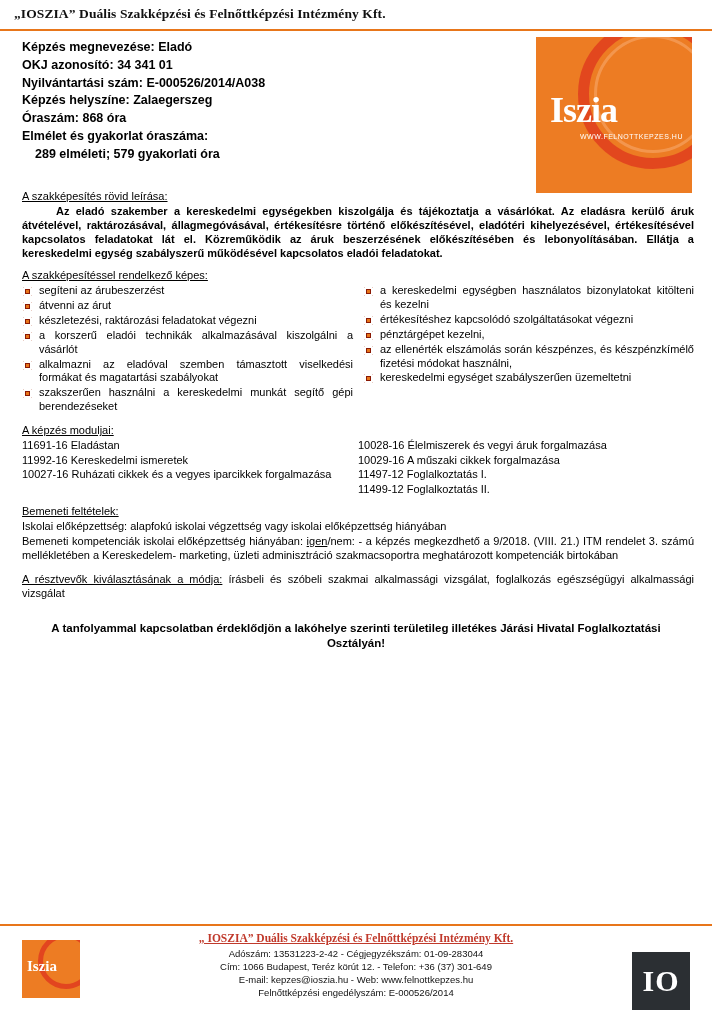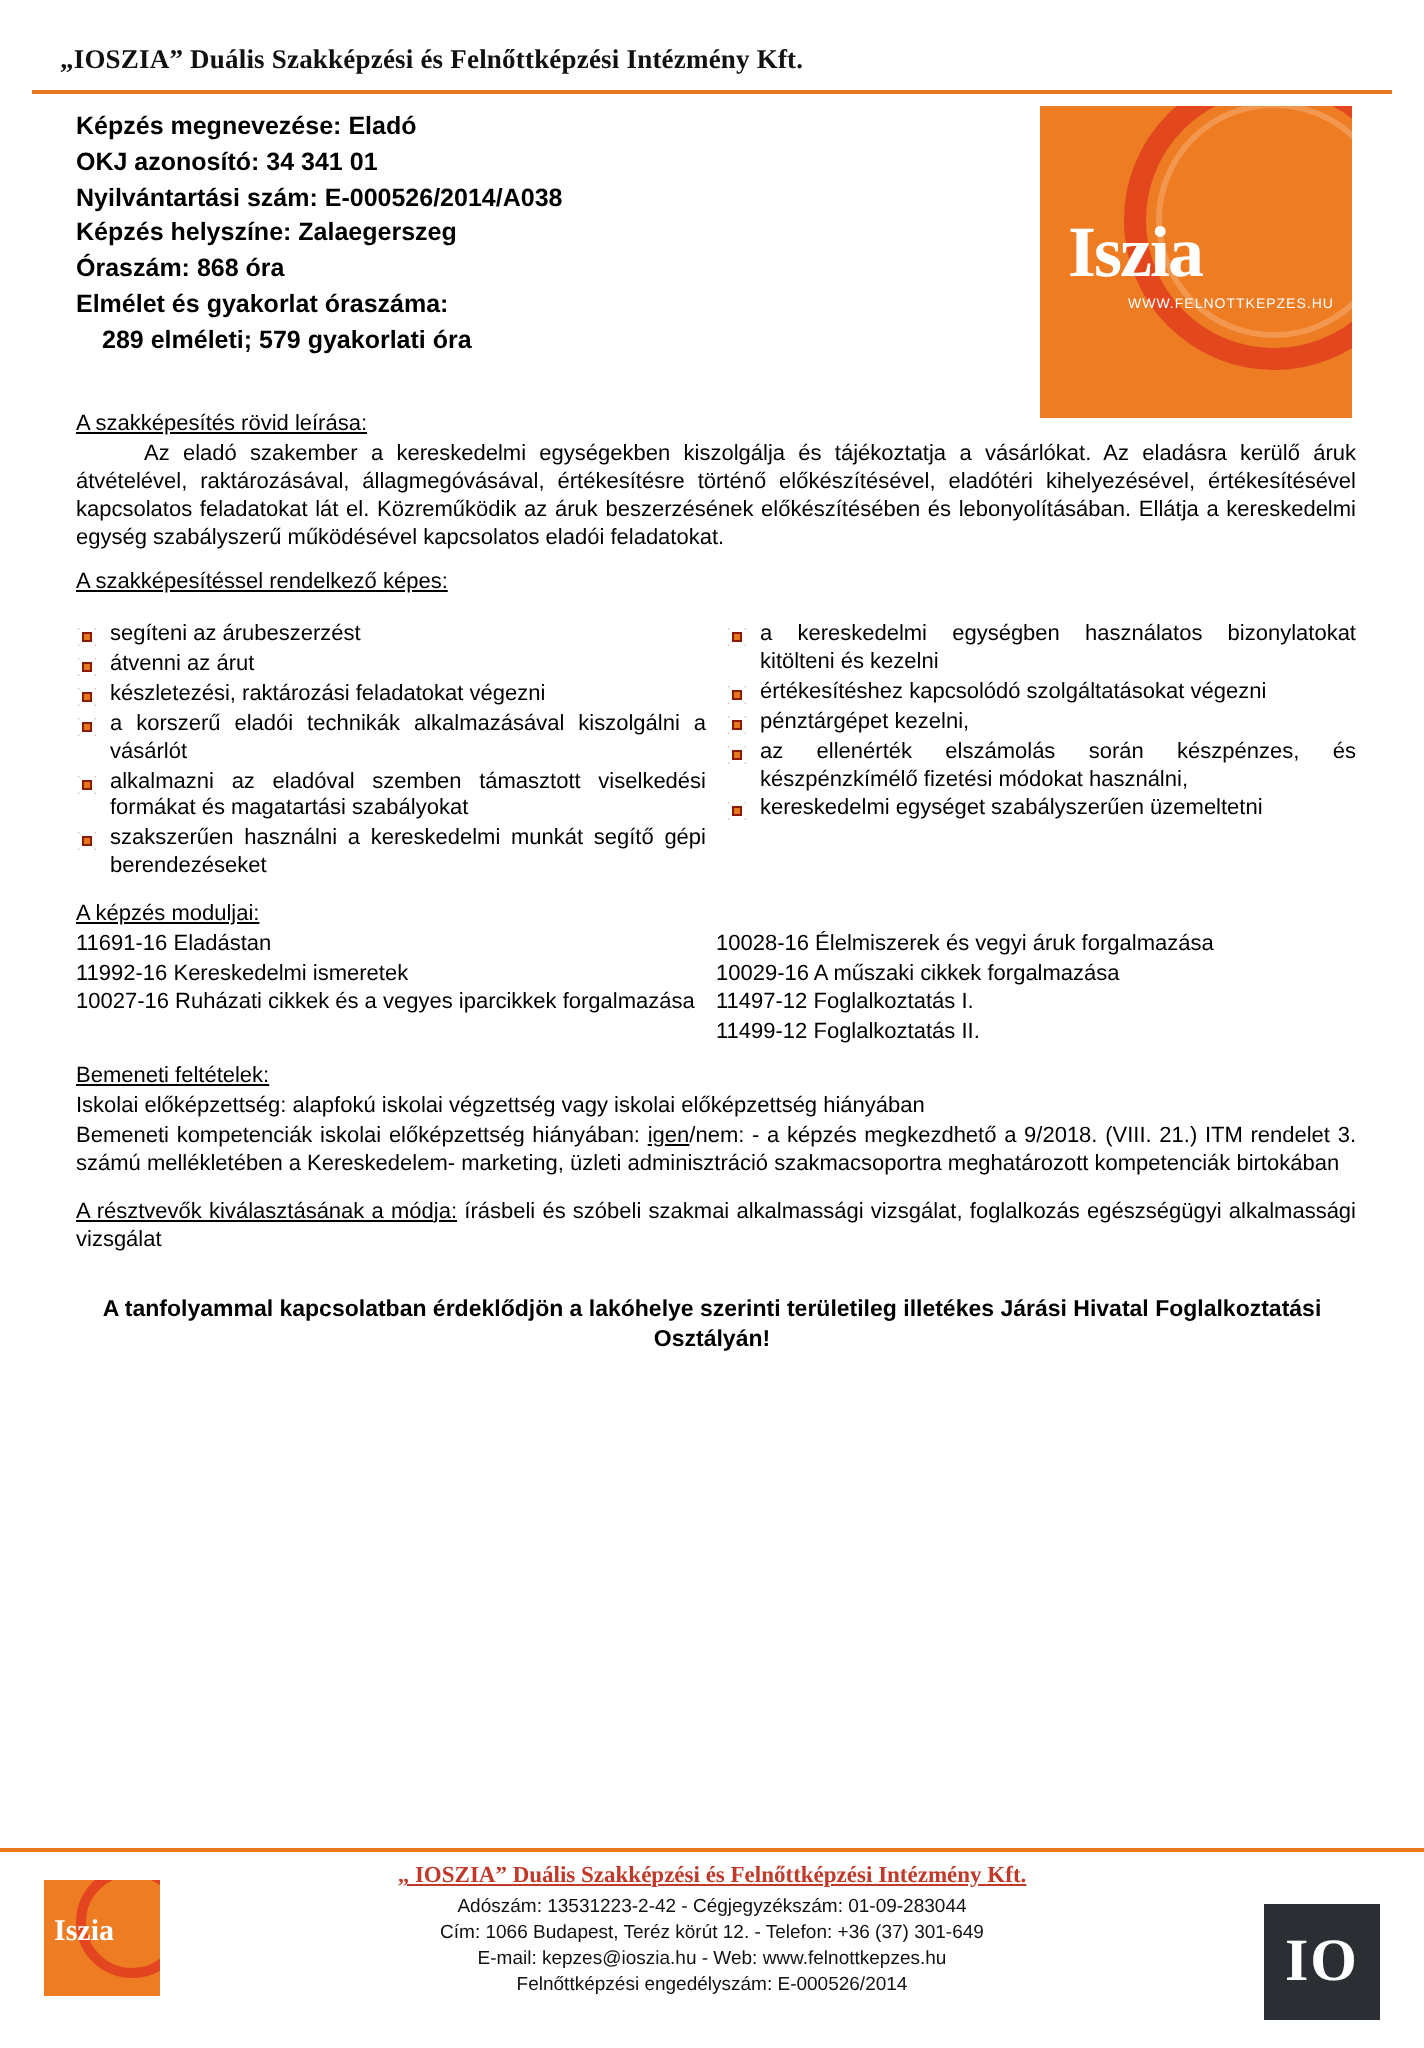--- a/index.html
+++ b/index.html
@@ -10,21 +10,21 @@
     background: #ffffff;
     font-family: "Liberation Sans", sans-serif;
     color: #000000;
     position: relative;
     overflow: hidden;
   }
   .page {
     width: 712px;
     height: 1024px;
     position: relative;
-    padding: 16px;
+    padding: 0;
   }
   
   .doc-header {
     padding: 6px 14px 4px 14px;
   }
   .doc-header .title {
     font-family: "Liberation Serif", serif;
     font-size: 13.5px;
     font-weight: bold;
     color: #111;
@@ -103,26 +103,27 @@
     font-size: 11px;
     text-decoration: underline;
     margin-top: 9px;
     margin-bottom: 2px;
   }
   .para {
     font-size: 11px;
     line-height: 1.28;
     text-align: justify;
     text-indent: 34px;
+    font-weight: bold;
   }
   
   .two-col {
     display: flex;
     gap: 10px;
-    margin-top: 14px;
+    margin-top: 3px;
   }
   .col { width: 50%; }
   ul.bullets {
     list-style: none;
     margin: 0;
     padding: 0;
   }
   ul.bullets li {
     position: relative;
     padding-left: 17px;

